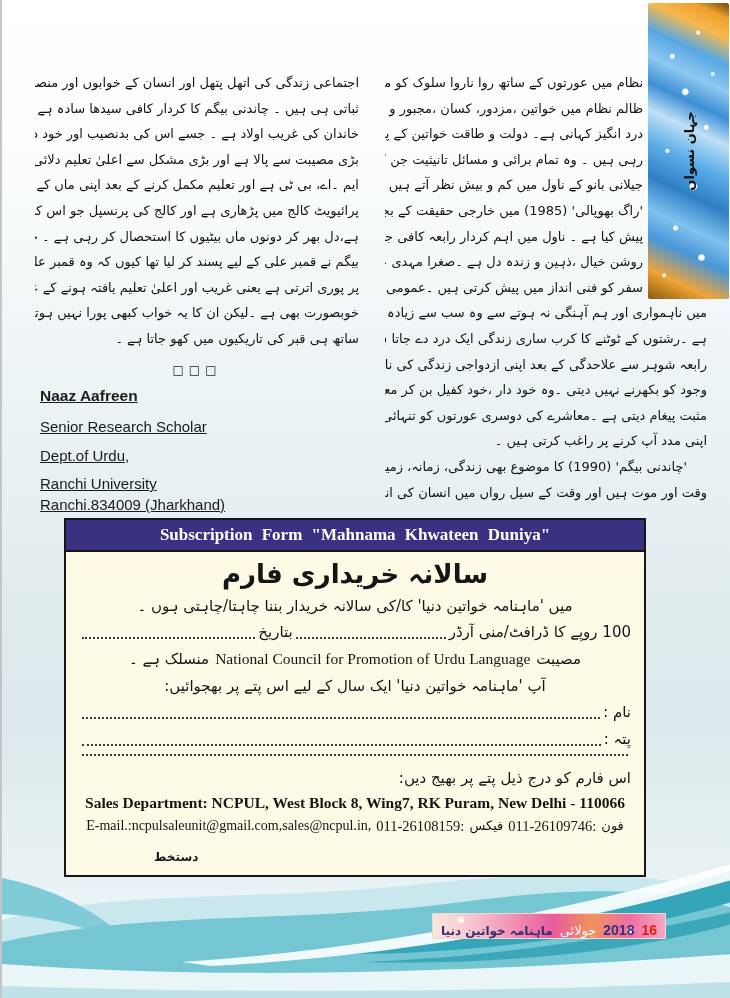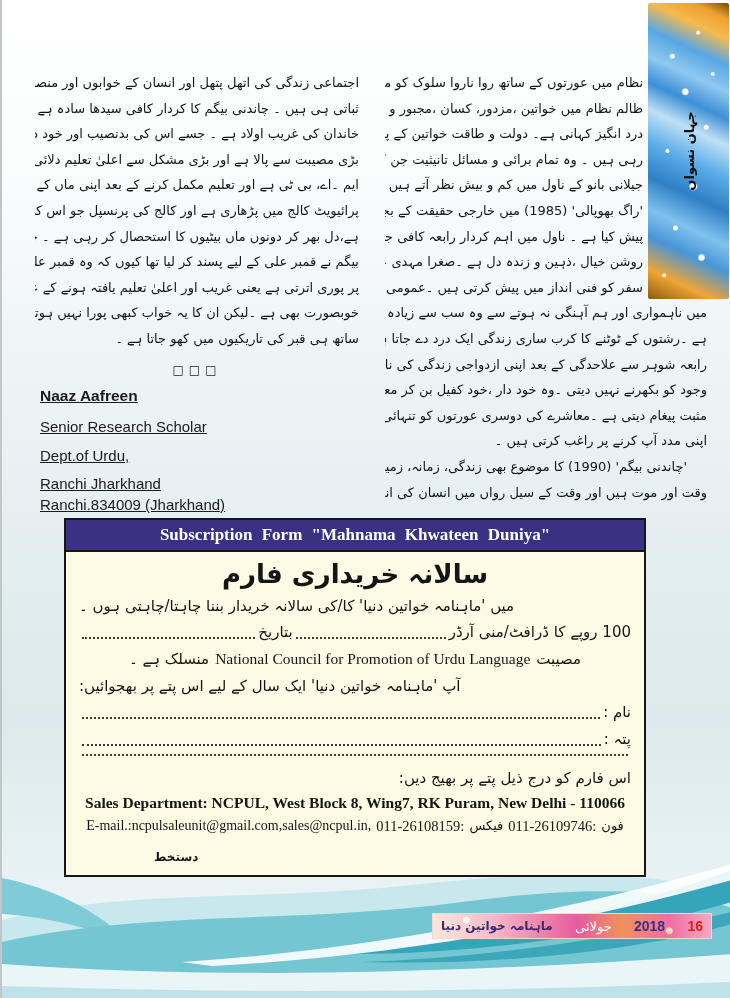--- a/index.html
+++ b/index.html
@@ -60,39 +60,39 @@
   }
   .form-header{
     background:#3a3183; color:#ffffff; text-align:center;
     font-family:"Liberation Serif",serif; font-weight:bold; font-size:17px;
     line-height:30px; height:30px; word-spacing:5px;
     border-bottom:2px solid #161616;
   }
   .form-body{direction:rtl; padding:3px 13px 9px; font-size:15px;}
   .f-title{text-align:center; font-size:26px; font-weight:bold; line-height:38px;}
   .f-line{line-height:26px;}
-  .center{text-align:left;}
+  .center{text-align:center;}
   .right{text-align:right;}
   .f-row{display:flex; align-items:flex-end; line-height:26px; margin-bottom:1px;}
   .dots{flex:1 1 auto; border-bottom:2px dotted #3a3a3a; height:1px; margin:0 3px 6px;}
   .dots-date{flex:0 0 150px;}
   .benaam-row{justify-content:center; gap:6px;}
   .latin{font-family:"Liberation Serif",serif; font-size:15.5px; direction:ltr;}
   .f-dotsonly{margin-bottom:3px;}
   .f-sales{font-family:"Liberation Serif",serif; font-size:15.5px; direction:ltr; text-align:center; line-height:23px; white-space:nowrap;font-weight:bold;}
   .f-contact{display:flex; direction:ltr; justify-content:center; align-items:center; gap:5px; line-height:24px; white-space:nowrap;}
   .f-contact .num{font-family:"Liberation Serif",serif; font-size:14.5px;}
   .f-contact .lat{font-family:"Liberation Serif",serif; font-size:14px;}
   .f-contact .ur{font-size:13px;}
   .f-signature{text-align:left; font-size:12px; font-weight:bold; margin:12px 0 2px 75px;}
   
   .waves{position:absolute; left:0; bottom:0; width:730px; height:140px; z-index:1;}
   .footer-strip{
-    position:absolute; left:430px; top:913px; width:280px; height:26px; z-index:4;
-    display:flex; align-items:center; justify-content:space-between;
+    position:absolute; left:430px; top:913px; width:234px; height:26px; z-index:4;
+    display:flex; align-items:flex-end; justify-content:space-between;
     padding:0 8px; box-sizing:border-box;
     background:
       radial-gradient(circle at 12% 25%, rgba(255,255,255,.7) 0 3px, transparent 4px),
       radial-gradient(circle at 85% 70%, rgba(255,240,200,.8) 0 3px, transparent 4px),
       linear-gradient(90deg,#f9e6dc 0%,#f4c3cf 18%,#ef87ae 38%,#e85b9e 52%,#f0925c 68%,#ef6da4 85%,#f4a9c4 100%);
     border:1px solid #f3d8cf;
   }
   .f-mag{font-size:12px; font-weight:bold; color:#3a2c6e; direction:rtl;}
   .f-month{font-size:13px; color:#ffffff; direction:rtl;}
   .f-year{font-size:14px; font-weight:bold; color:#3a2f85; font-family:"Liberation Sans",sans-serif;}
@@ -139,21 +139,21 @@
       <div>خوبصورت بھی ہے ۔لیکن ان کا یہ خواب کبھی پورا نہیں ہوتا اور ان کے</div>
       <div>ساتھ ہی قبر کی تاریکیوں میں کھو جاتا ہے ۔</div>
     </div>
 
   <div class="end-marker">□□□</div>
 
   <div class="author">
     <div class="a-name">Naaz Aafreen</div>
     <div class="a-title">Senior Research Scholar</div>
     <div class="a-dept">Dept.of Urdu,</div>
-    <div class="a-univ">Ranchi Jharkhand</div>
+    <div class="a-univ">Ranchi University</div>
     <div class="a-addr">Ranchi.834009 (Jharkhand)</div>
   </div>
 
   <div class="form-box">
     <div class="form-header">Subscription Form "Mahnama Khwateen Duniya"</div>
     <div class="form-body">
       <div class="f-title">سالانہ خریداری فارم</div>
       <div class="f-line center">میں 'ماہنامہ خواتین دنیا' کا/کی سالانہ خریدار بننا چاہتا/چاہتی ہوں ۔</div>
       <div class="f-row">
         <span>100 روپے کا ڈرافٹ/منی آرڈر</span>

